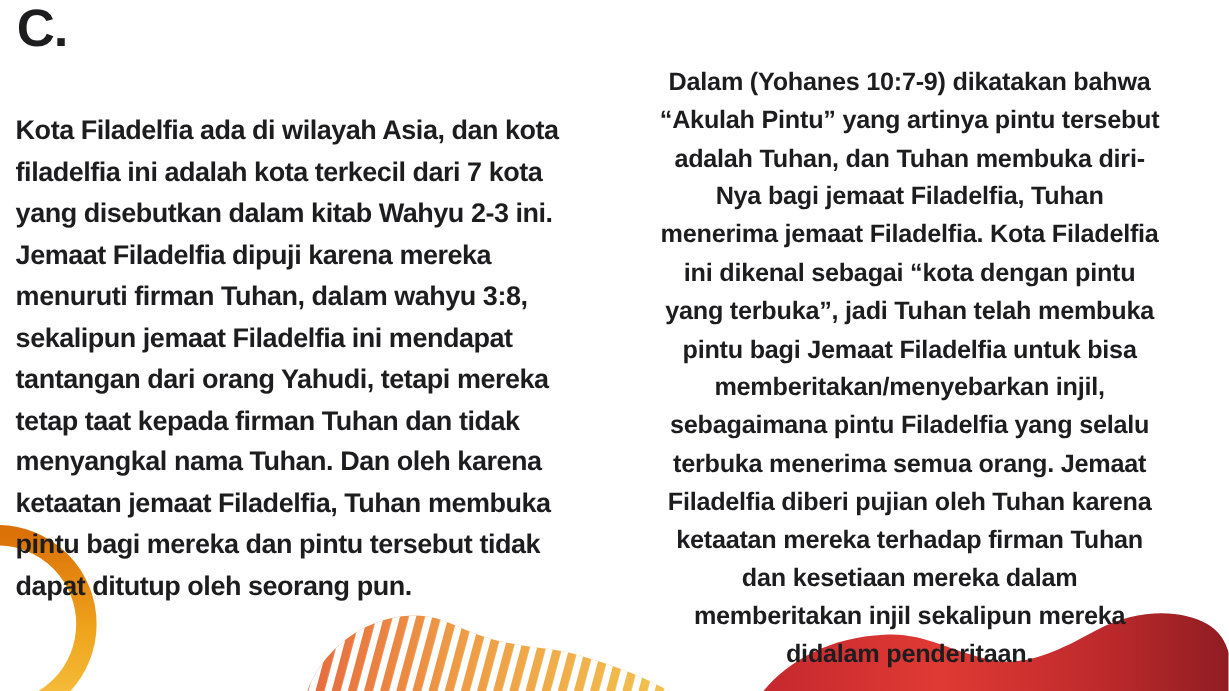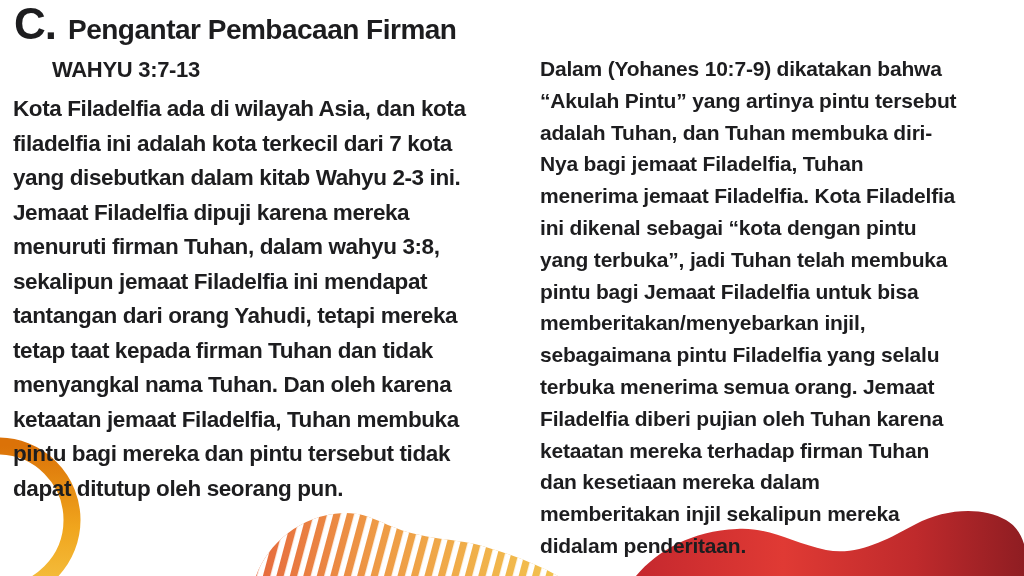--- a/index.html
+++ b/index.html
@@ -37,24 +37,24 @@
     text-align: left;
   }
 
   .right-title {
     right: 22px; top: 16px;
     font-size: 27px; letter-spacing: -0.4px;
     text-align: right;
   }
 
   .right-body {
-    right: 0; top: 53px; width: 484px;
+    right: 24px; top: 53px; width: 484px;
     font-size: 21px; line-height: 31.8px;
     letter-spacing: -0.2px;
-    text-align: left;
+    text-align: center;
   }
 </style>
 </head>
 <body>
 
 <div class="slide">
 
   <svg class="decor" viewBox="0 0 1024 576" aria-hidden="true">
     <defs>
       <linearGradient id="gRing" x1="0" y1="0" x2="0" y2="1">
@@ -97,24 +97,22 @@
              C 658 550 692 531 737 529
              C 770 527 792 543 826 550
              C 858 556 886 540 916 524
              C 944 509 982 506 1006 520
              C 1016 526 1021 534 1024 544
              L 1024 576 Z" fill="url(#gRed)"></path>
   </svg>
 
   <div class="left-header">
     <span class="section-letter">C.</span>
-    <span class="left-title">Pengantar Pembacaan Firman</span>
   </div>
 
-  <div class="txt reference">WAHYU 3:7-13</div>
 
   <div class="txt left-body">Kota Filadelfia ada di wilayah Asia, dan kota
 filadelfia ini adalah kota terkecil dari 7 kota
 yang disebutkan dalam kitab Wahyu 2-3 ini.
 Jemaat Filadelfia dipuji karena mereka
 menuruti firman Tuhan, dalam wahyu 3:8,
 sekalipun jemaat Filadelfia ini mendapat
 tantangan dari orang Yahudi, tetapi mereka
 tetap taat kepada firman Tuhan dan tidak
 menyangkal nama Tuhan. Dan oleh karena

